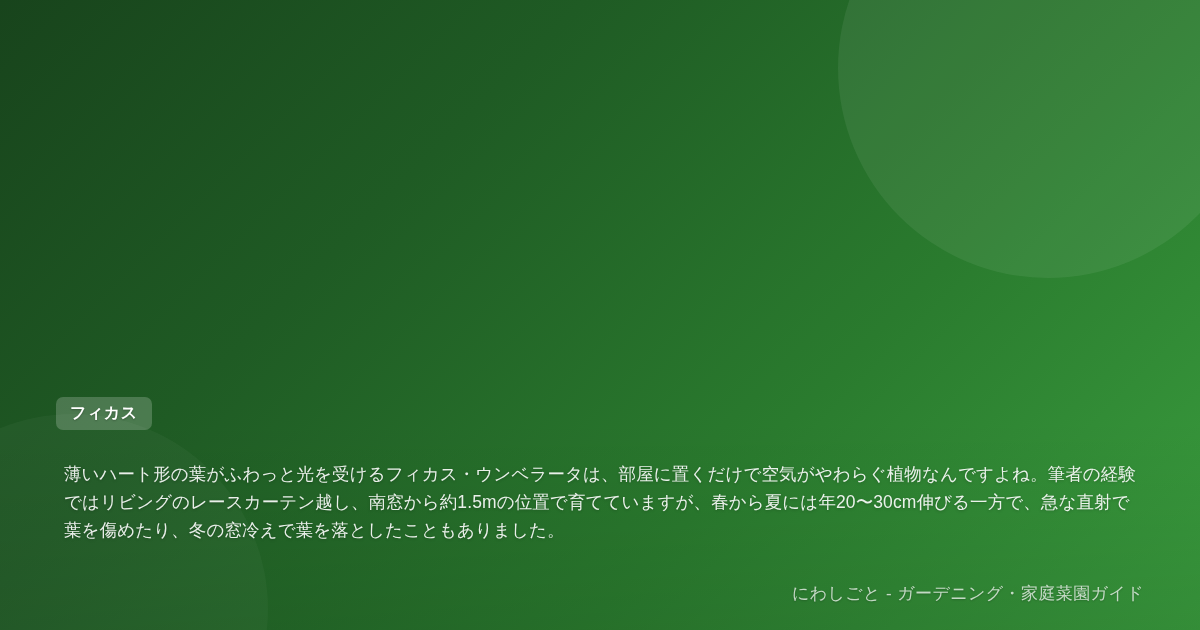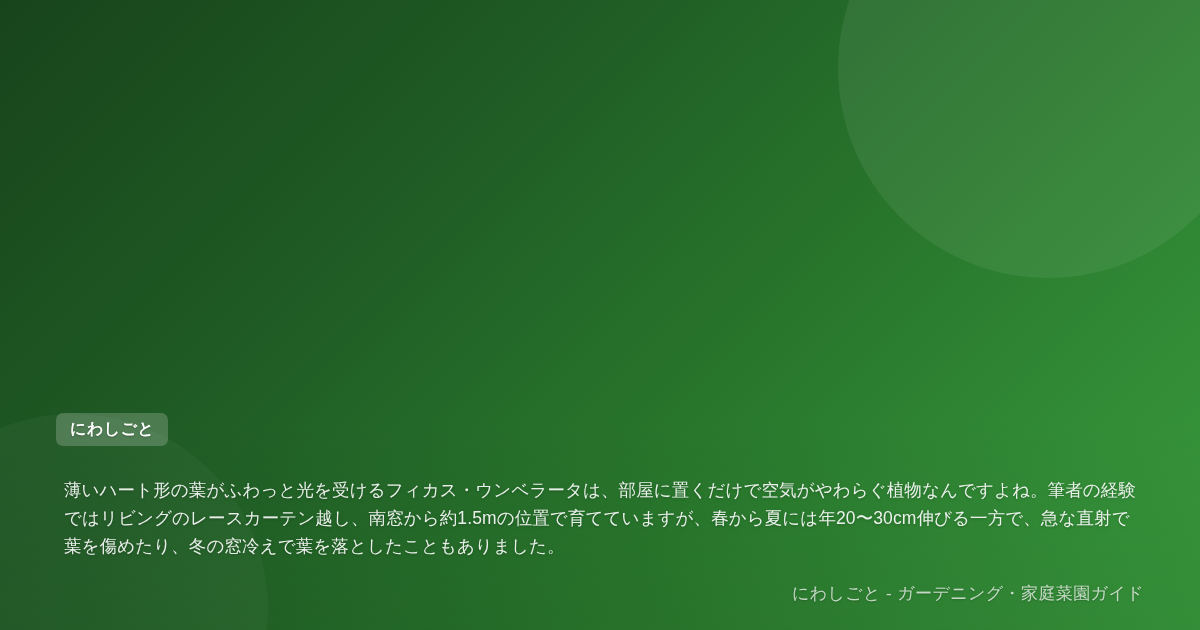--- a/index.html
+++ b/index.html
@@ -103,41 +103,41 @@
     margin: 8px;
     color: rgba(255, 255, 255, 0.90);
     font-size: 17.5px;
     line-height: 28px;
     letter-spacing: 0.1px;
     max-width: 1092px;
     text-shadow: 0 1px 3px rgba(0, 0, 0, 0.22);
   }
 
   .site-footer {
-    margin-top: 16px;
+    margin-top: 32px;
     text-align: right;
     color: rgba(255, 255, 255, 0.72);
     font-size: 17px;
     line-height: 1.2;
     letter-spacing: 0.4px;
     text-shadow: 0 1px 2px rgba(0, 0, 0, 0.20);
   }
 </style>
 </head>
 <body>
 
 <div class="og-card">
 
   <div class="blob blob-top-right"></div>
   <div class="blob blob-bottom-left"></div>
   <div class="vignette"></div>
 
   <div class="content">
 
-    <span class="category-badge">にわしごと</span>
+    <span class="category-badge">フィカス</span>
 
 
     <p class="og-description">薄いハート形の葉がふわっと光を受けるフィカス・ウンベラータは、部屋に置くだけで空気がやわらぐ植物なんですよね。筆者の経験ではリビングのレースカーテン越し、南窓から約1.5mの位置で育てていますが、春から夏には年20〜30cm伸びる一方で、急な直射で葉を傷めたり、冬の窓冷えで葉を落としたこともありました。</p>
 
     <div class="site-footer">にわしごと - ガーデニング・家庭菜園ガイド</div>
 
   </div>
 </div>
 
 </body></html>

